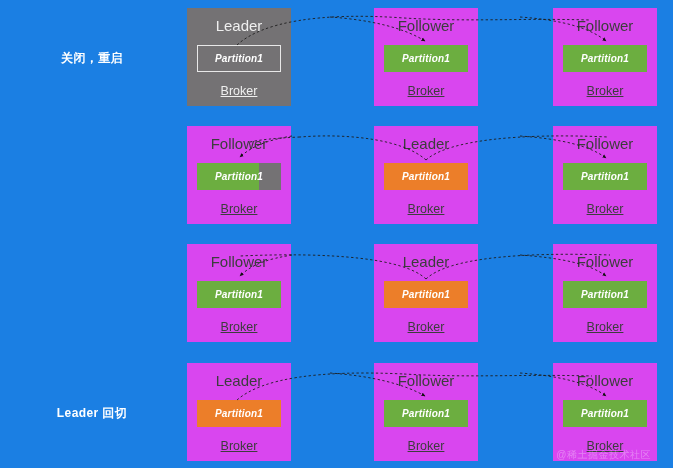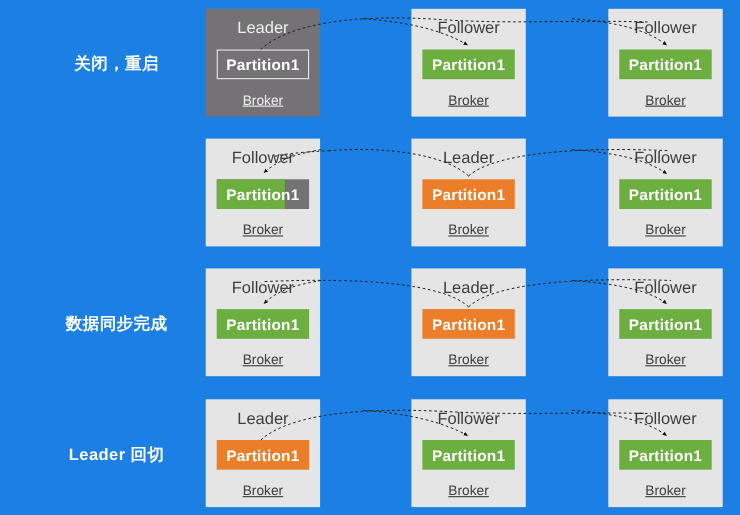--- a/index.html
+++ b/index.html
@@ -39,42 +39,42 @@
     width: 673px;
     height: 117px;
   }
   .row-0 { top: 0px; }
   .row-1 { top: 118px; }
   .row-2 { top: 236px; }
   .row-3 { top: 355px; }
 
   .row-label {
     position: absolute;
-    left: 15px;
+    left: 1px;
     top: 0;
     width: 182px;
     height: 117px;
     display: flex;
     align-items: center;
     justify-content: center;
     color: #ffffff;
-    font-size: 15px;
+    font-size: 12px;
     font-weight: bold;
     letter-spacing: 0.4px;
     text-align: center;
     line-height: 1.3;
   }
 
   
   .broker {
     position: absolute;
     width: 104px;
     height: 98px;
     top: 8px;
-    background: #e5e5e5;
+    background: #d946ef;
     box-sizing: border-box;
     display: flex;
     flex-direction: column;
     align-items: center;
     justify-content: space-between;
     padding: 7px 0 7px 0;
   }
   .broker.offline {
     background: #747274;
   }
@@ -106,24 +106,25 @@
     height: 27px;
     display: flex;
     align-items: center;
     justify-content: center;
     box-sizing: border-box;
     overflow: hidden;
   }
   .partition .ptext {
     position: relative;
     z-index: 2;
-    font-size: 14px;
+    font-size: 10px;
     font-weight: bold;
     color: #ffffff;
     letter-spacing: 0.2px;
+    font-style: italic;
   }
   .partition.green  { background: #6cae40; }
   .partition.orange { background: #ec7e29; }
   .partition.hollow {
     background: transparent;
     border: 1px solid #e8e8e8;
   }
   .partition.hollow .ptext { color: #ffffff; }
 
   
@@ -242,21 +243,20 @@
     <div class="broker c2">
       <div class="role">Follower</div>
       <div class="partition green">
         <span class="ptext">Partition1</span>
       </div>
       <div class="brokername">Broker</div>
     </div>
   </div>
 
   <div class="row row-2">
-    <div class="row-label">数据同步完成</div>
 
     <div class="broker c0">
       <div class="role">Follower</div>
       <div class="partition green">
         <span class="ptext">Partition1</span>
       </div>
       <div class="brokername">Broker</div>
     </div>
 
     <div class="broker c1">
@@ -297,14 +297,15 @@
 
     <div class="broker c2">
       <div class="role">Follower</div>
       <div class="partition green">
         <span class="ptext">Partition1</span>
       </div>
       <div class="brokername">Broker</div>
     </div>
   </div>
 
+  <div class="watermark">@稀土掘金技术社区</div>
 
 </div>
 
 </body></html>

